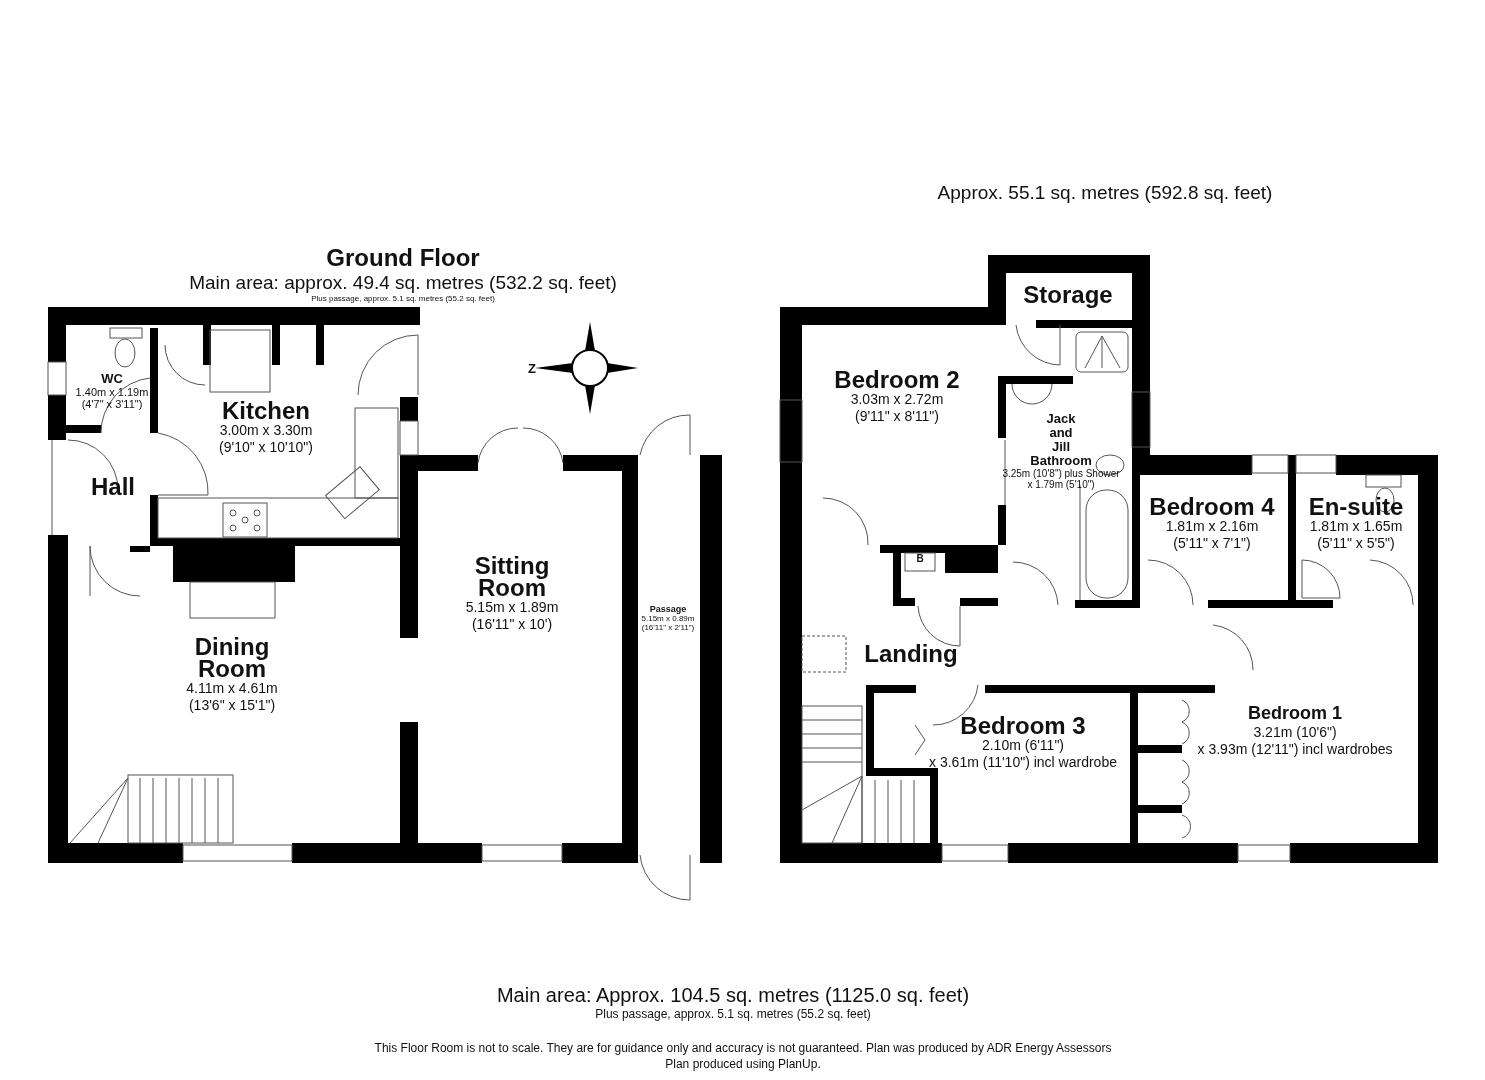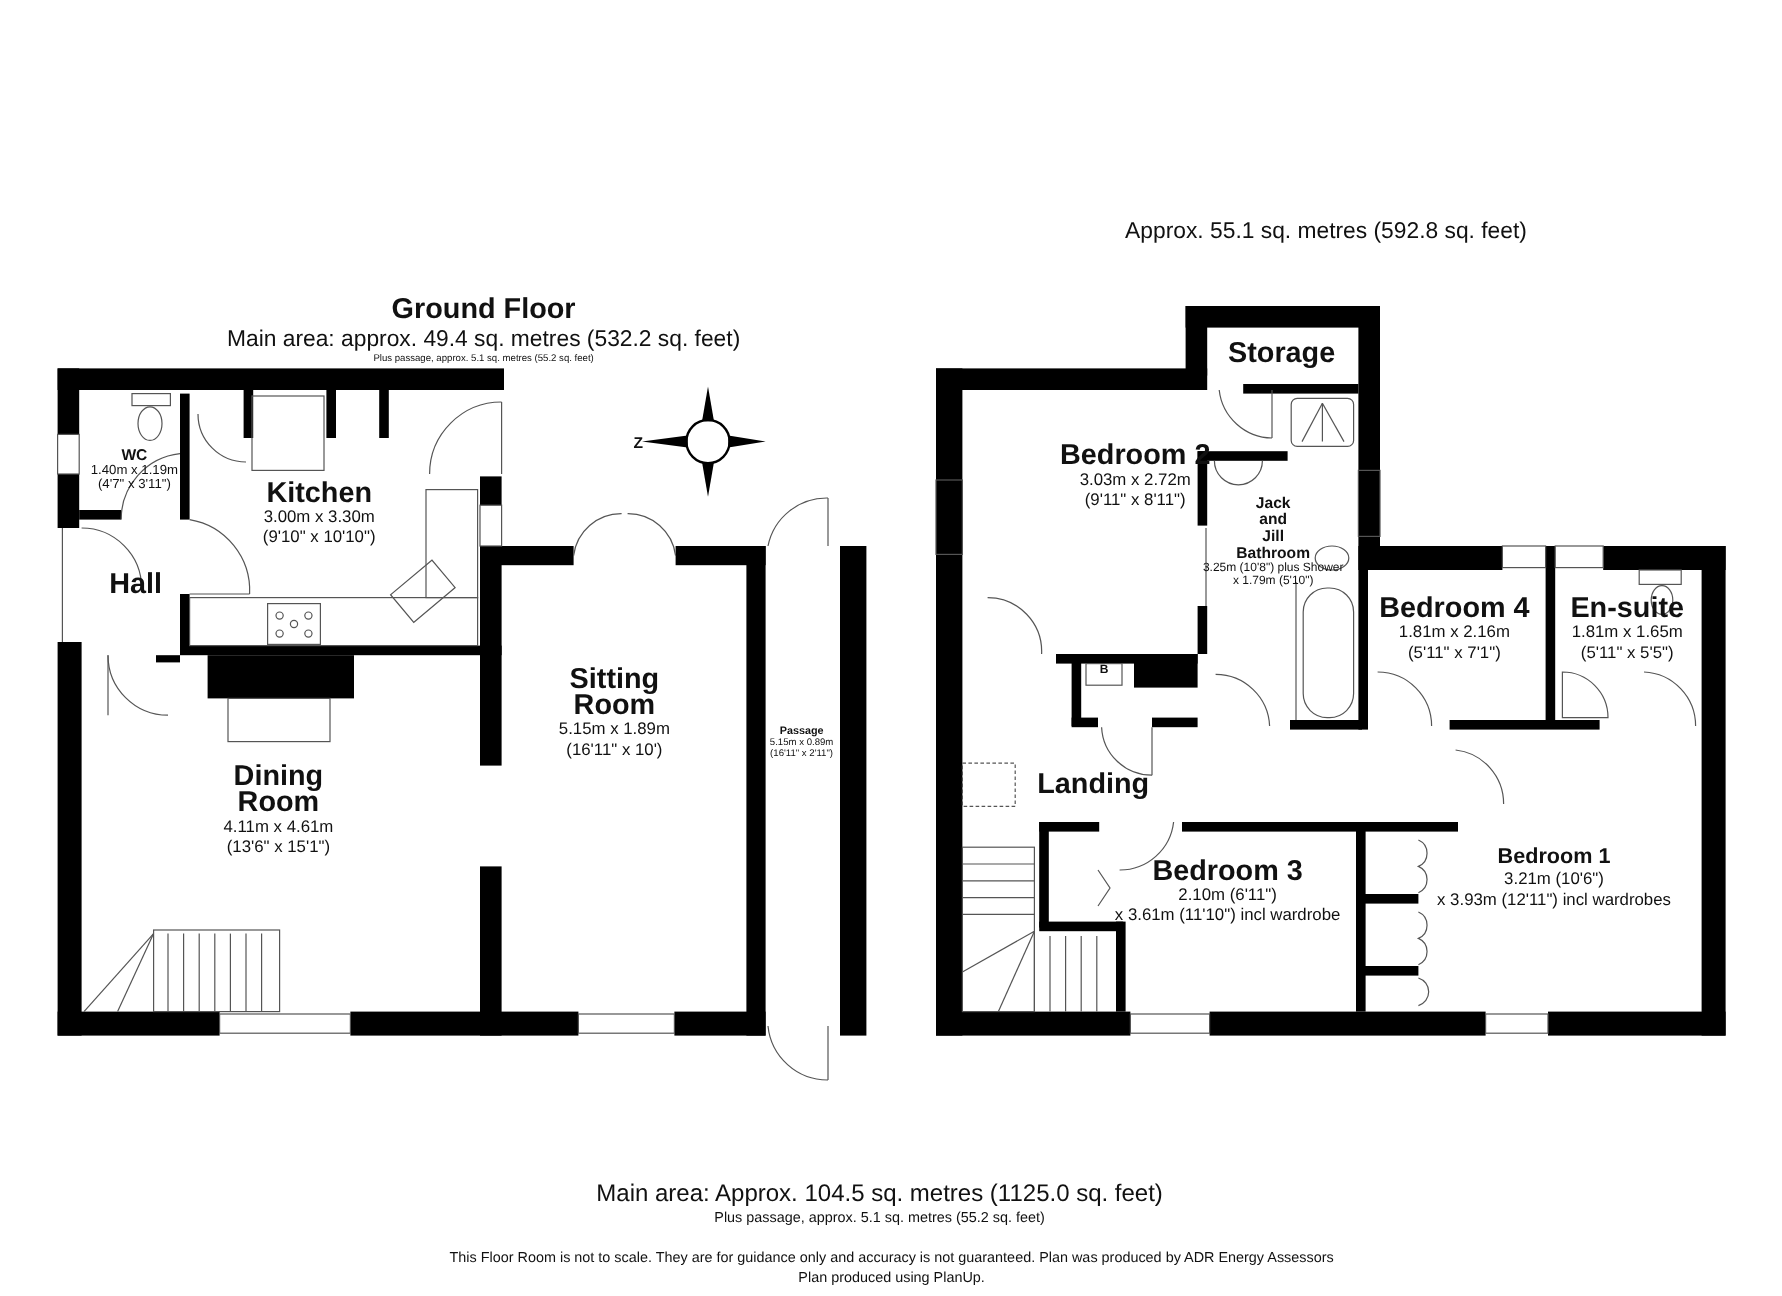--- a/index.html
+++ b/index.html
@@ -279,21 +279,21 @@
 <div class="abs" style="left:528px; top:361px; font-weight:bold; font-size:13px;">Z</div>
 
 <div class="abs center" style="left:1105px; top:182px;">
   <div class="floor-sub">Approx. 55.1 sq. metres (592.8 sq. feet)</div>
 </div>
 
 <div class="abs center" style="left:1068px; top:284px;">
   <div class="room-name">Storage</div>
 </div>
 
-<div class="abs center" style="left:946px; top:369px;">
+<div class="abs center" style="left:897px; top:369px;">
   <div class="room-name">Bedroom 2</div>
   <div class="room-dim">3.03m x 2.72m</div>
   <div class="room-dim">(9'11" x 8'11")</div>
 </div>
 
 <div class="abs center" style="left:1061px; top:412px;">
   <div class="room-name-sm">Jack</div>
   <div class="room-name-sm">and</div>
   <div class="room-name-sm">Jill</div>
   <div class="room-name-sm">Bathroom</div>

